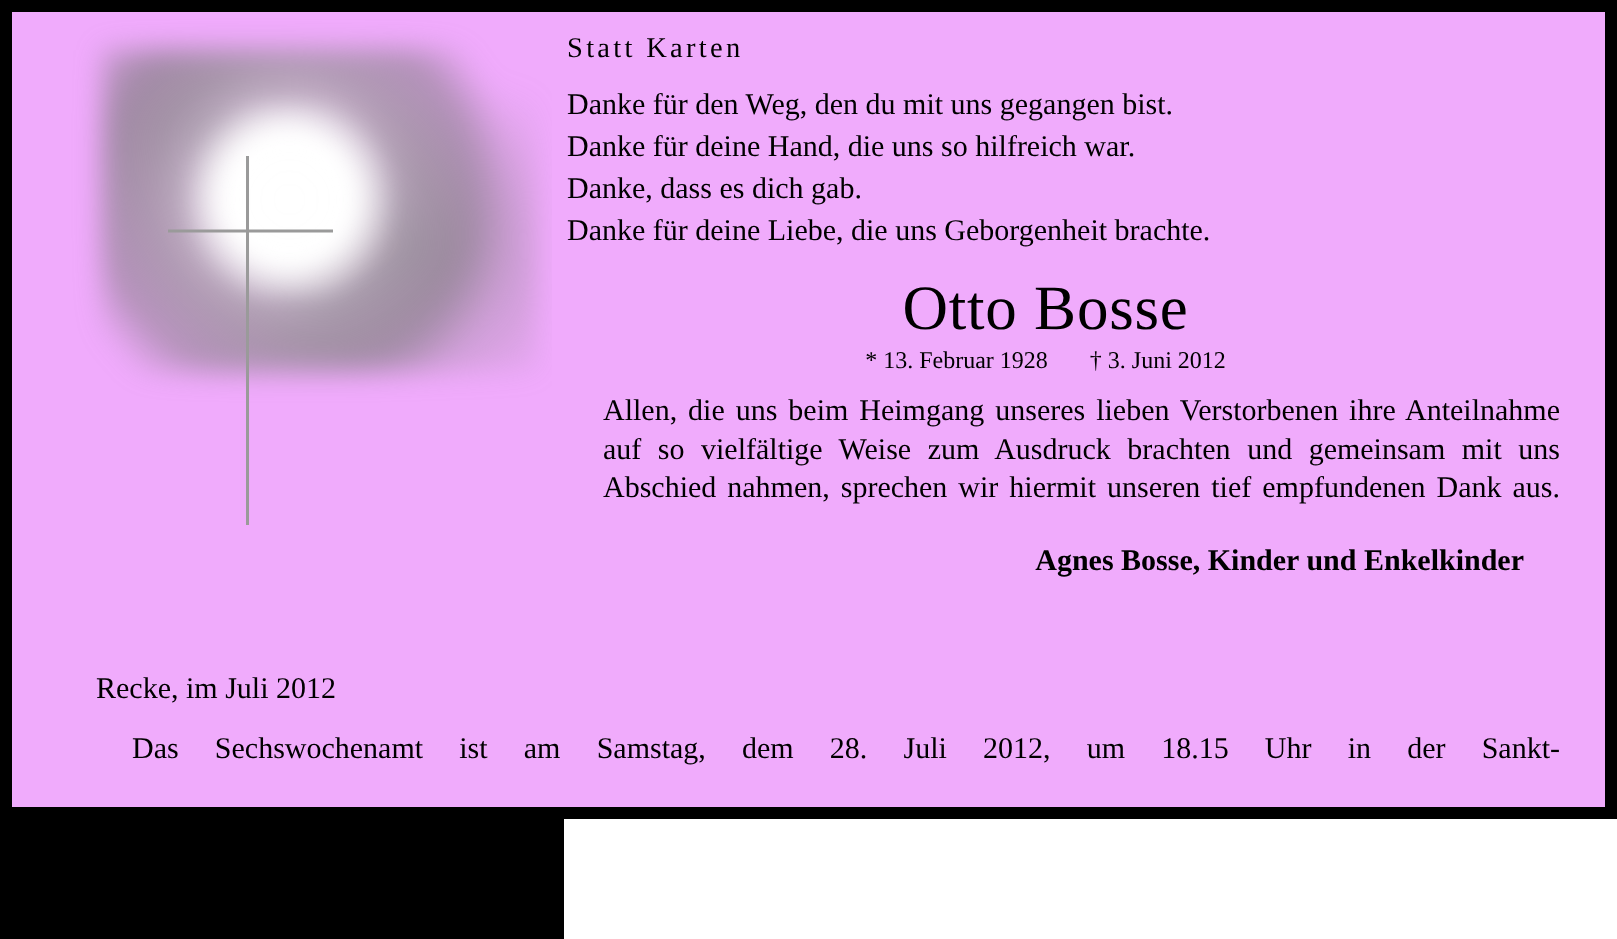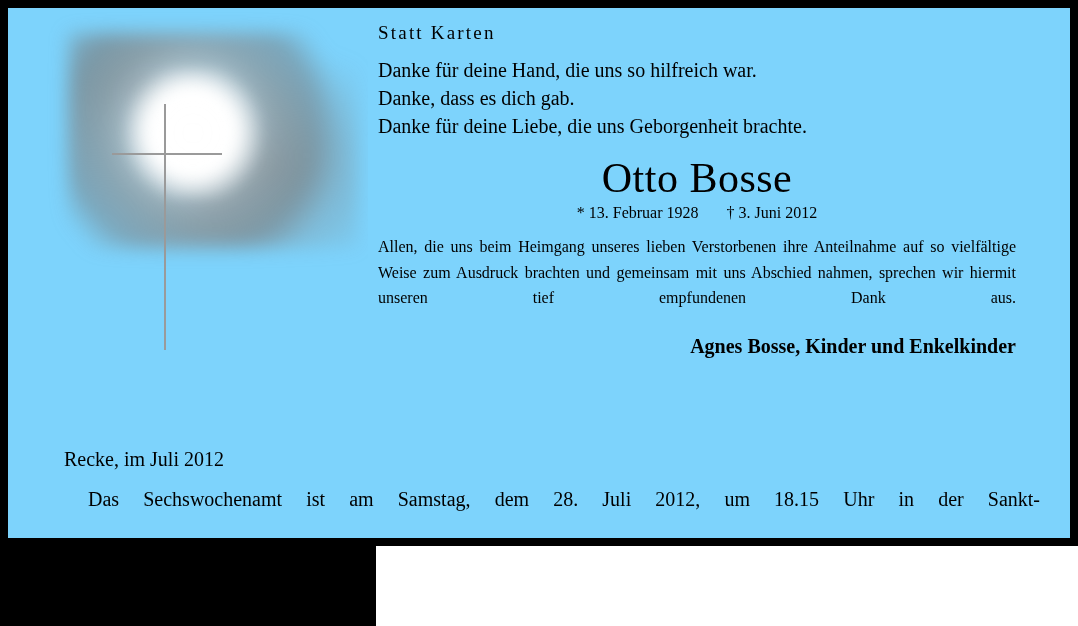--- a/index.html
+++ b/index.html
@@ -20,21 +20,21 @@
     height: 626px;
     background: #000000;
   }
   
   .card {
     position: absolute;
     left: 8px;
     top: 8px;
     width: 1062px;
     height: 530px;
-    background: #7dd3fc;
+    background: #f0abfc;
     box-sizing: border-box;
   }
   .bottom-band {
     position: absolute;
     left: 0;
     top: 546px;
     width: 1078px;
     height: 80px;
     background: #000000;
   }
@@ -119,25 +119,26 @@
     margin-top: 14px;
     margin-bottom: 2px;
   }
   .dates {
     text-align: center;
     font-size: 16px;
     margin-bottom: 12px;
   }
   .dates .sep { display: inline-block; width: 28px; }
   .thanks {
-    font-size: 16px;
+    font-size: 20px;
     line-height: 25.5px;
     text-align: justify;
     text-align-last: justify;
     width: 638px;
+    margin-left: 24px;
   }
   .family {
     margin-top: 22px;
     text-align: right;
     font-size: 20px;
     line-height: 26px;
   }
   .family .bold { font-weight: bold; }
 
   .place {
@@ -172,20 +173,21 @@
       <div class="glow"></div>
       <div class="glow2"></div>
       <div class="cross-v"></div>
       <div class="cross-h"></div>
     </div>
 
     <div class="content">
       <div class="statt">Statt Karten</div>
 
       <div class="verse">
+        <div>Danke für den Weg, den du mit uns gegangen bist.</div>
         <div>Danke für deine Hand, die uns so hilfreich war.</div>
         <div>Danke, dass es dich gab.</div>
         <div>Danke für deine Liebe, die uns Geborgenheit brachte.</div>
       </div>
 
       <div class="name">Otto Bosse</div>
 
       <div class="dates">
         <span>* 13. Februar 1928</span><span class="sep"></span><span>† 3. Juni 2012</span>
       </div>

